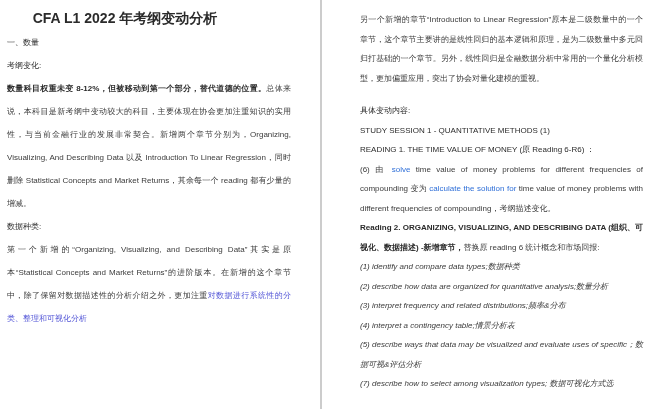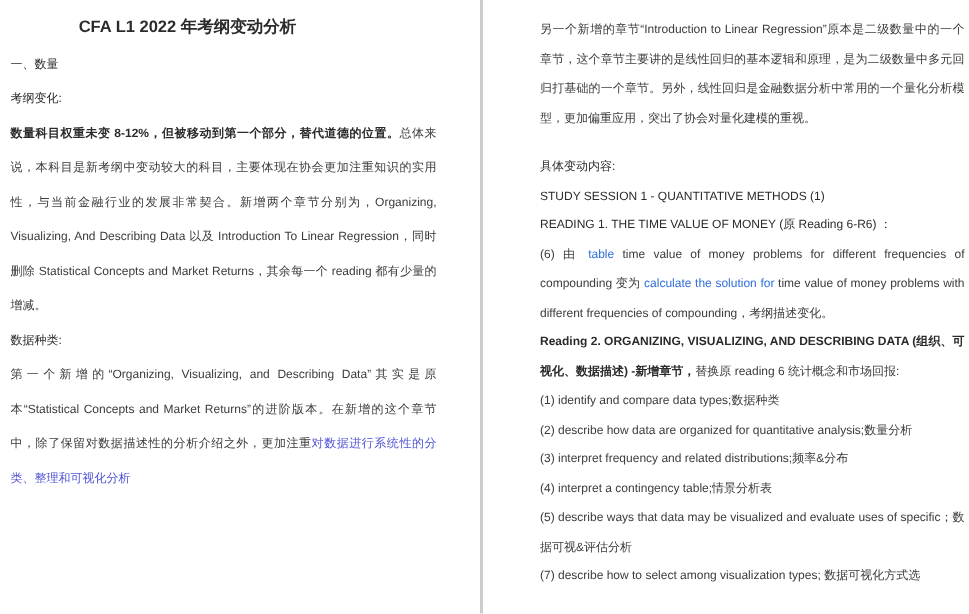--- a/index.html
+++ b/index.html
@@ -12,52 +12,52 @@
   }
   .page-divider{
     position:absolute;left:320px;top:0;width:2px;height:409px;
     background:#cccccc;
   }
   .col{position:absolute;top:0;}
   .col-left{left:7px;width:284px;top:6px;font-size:8px;line-height:23px;}
   .col-right{left:360px;width:283px;top:10px;font-size:8px;line-height:19.5px;}
   p{margin:0;text-align:justify;}
   .doc-title{
-    font-size:11px;font-weight:bold;text-align:center;
+    font-size:14px;font-weight:bold;text-align:center;
     line-height:25px;white-space:nowrap;padding-right:48px;color:#2b2b2b;
     text-align:center;
   }
   .intro{padding-right:26px;}
   .bold{font-weight:normal;color:#2b2b2b;}
   b{color:#2b2b2b;}
   .hl{color:#5053d6;}
   .lk{color:#2f6fd8;}
   .details-heading{margin-top:13px;}
-  .list p{margin:0;}
+  .list p{margin:0;font-style:italic;}
 </style>
 </head>
 <body>
 
 <div class="col col-left">
   <div class="doc-title">CFA L1 2022 年考纲变动分析</div>
   <p class="bold">一、数量</p>
   <p class="bold">考纲变化:</p>
   <p><b>数量科目权重未变 8-12%，但被移动到第一个部分，替代道德的位置。</b><span>总体来说，本科目是新考纲中变动较大的科目，主要体现在协会更加注重知识的实用性，与当前金融行业的发展非常契合。新增两个章节分别为，Organizing, Visualizing, And Describing Data 以及 Introduction To Linear Regression，同时删除 Statistical Concepts and Market Returns，其余每一个 reading 都有少量的增减。</span></p>
   <p class="bold">数据种类:</p>
   <p><span>第一个新增的“Organizing, Visualizing, and Describing Data”其实是原本“Statistical Concepts and Market Returns”的进阶版本。在新增的这个章节中，除了保留对数据描述性的分析介绍之外，更加注重</span><span class="hl">对数据进行系统性的分类、整理和可视化分析</span></p>
 </div>
 
 <div class="page-divider"></div>
 
 <div class="col col-right">
   <p>另一个新增的章节“Introduction to Linear Regression”原本是二级数量中的一个章节，这个章节主要讲的是线性回归的基本逻辑和原理，是为二级数量中多元回归打基础的一个章节。另外，线性回归是金融数据分析中常用的一个量化分析模型，更加偏重应用，突出了协会对量化建模的重视。</p>
   <p class="bold details-heading">具体变动内容:</p>
   <p class="bold">STUDY SESSION 1 - QUANTITATIVE METHODS (1)</p>
   <p class="bold">READING 1. THE TIME VALUE OF MONEY (原 Reading 6-R6) ：</p>
-  <p><span>(6) 由 </span><span class="lk">table</span><span> time value of money problems for different frequencies of compounding 变为 </span><span class="lk">calculate the solution for</span><span> time value of money problems with different frequencies of compounding，考纲描述变化。</span></p>
+  <p><span>(6) 由 </span><span class="lk">solve</span><span> time value of money problems for different frequencies of compounding 变为 </span><span class="lk">calculate the solution for</span><span> time value of money problems with different frequencies of compounding，考纲描述变化。</span></p>
   <p><b>Reading 2. ORGANIZING, VISUALIZING, AND DESCRIBING DATA (组织、可视化、数据描述) -新增章节，</b><span>替换原 reading 6 统计概念和市场回报:</span></p>
   <div class="list">
 
       <p>(1) identify and compare data types;数据种类</p>
 
       <p>(2) describe how data are organized for quantitative analysis;数量分析</p>
 
       <p>(3) interpret frequency and related distributions;频率&amp;分布</p>
 
       <p>(4) interpret a contingency table;情景分析表</p>

